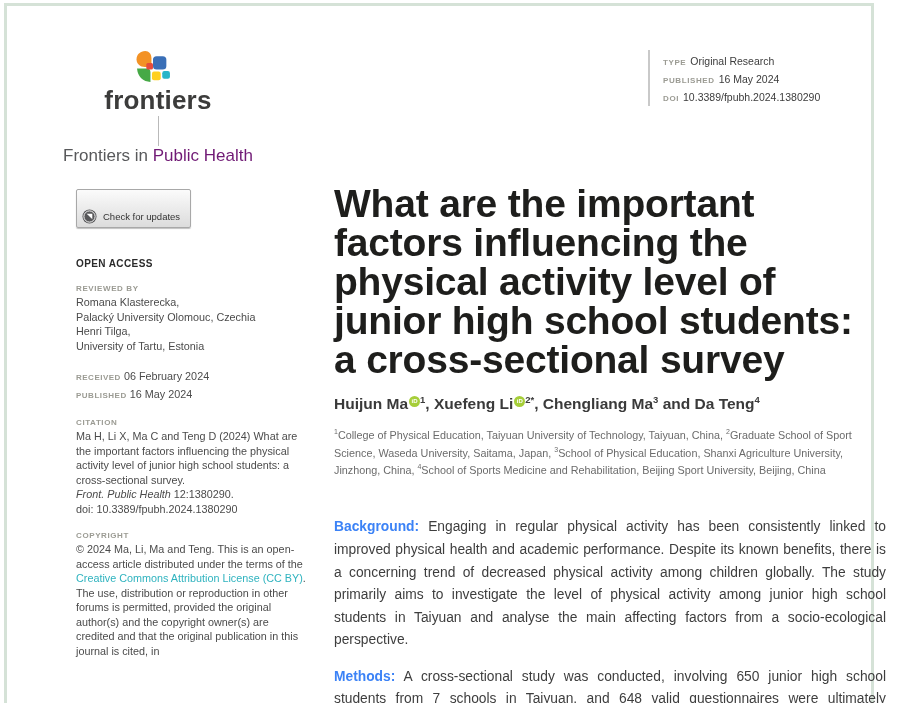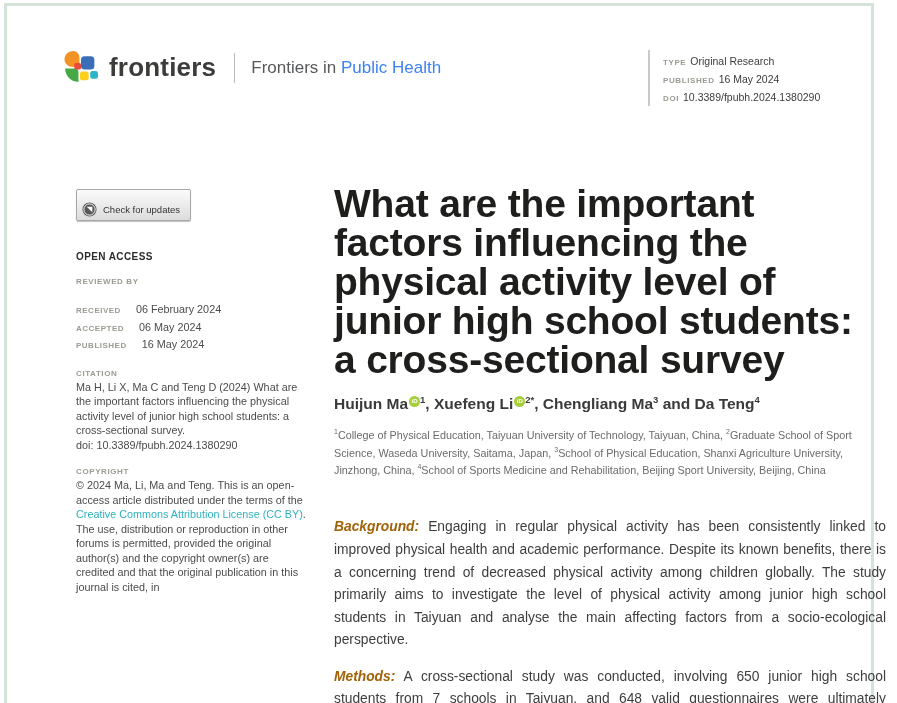--- a/index.html
+++ b/index.html
@@ -8,50 +8,50 @@
     position:relative; background:#ffffff; overflow:hidden;
     font-family:"Liberation Sans", sans-serif; color:#3d3d3d;
     -webkit-font-smoothing:antialiased;
   }
   .sheet {
     position:absolute; left:4px; top:3px; width:870px; height:700px;
     background:#fff;
     border-top:3px solid #d5e2d7; border-left:3px solid #d5e2d7; border-right:3px solid #d5e2d7;
   }
   
-  .masthead { position:absolute; left:56px; top:44px; display:flex; align-items:center; }
+  .masthead { position:absolute; left:56px; top:44px; display:flex; align-items:center;flex-direction:column; }
   .logo-mark { width:37px; height:35px; margin-right:9px; }
   .brand-word { font-size:26px; font-weight:bold; color:#3c3c3b; letter-spacing:0.2px; }
   .mast-divider { width:1px; height:30px; background:#b9b9b9; margin:0 16px 0 18px; }
   .journal-line { font-size:17px; color:#58595b; }
-  .journal-line .jname { color:#3b82f6; }
+  .journal-line .jname { color:#701a75; }
   .meta-block {
     position:absolute; left:641px; top:44px; width:230px;
     border-left:2px solid #c9c9c9; padding-left:13px; padding-top:2px;
   }
   .meta-row { line-height:15px; white-space:nowrap; }
   .meta-label { font-size:8px; color:#9b9b93; letter-spacing:0.6px; font-weight:bold; margin-right:4px; }
   .meta-value { font-size:10.5px; color:#3c3c3c; }
 
   
   .sidebar { position:absolute; left:69px; top:183px; width:230px; }
   .crossmark-btn {
     display:inline-flex; align-items:center; gap:6px;
     border:1px solid #a8a8a8; border-radius:2px;
     background:linear-gradient(#fbfbfb,#dcdcdc);
     box-shadow:0 1px 1px rgba(0,0,0,0.25);
-    padding:12px 10px 3px 5px; cursor:pointer;
+    padding:19px 10px 3px 5px; cursor:pointer;
   }
   .crossmark-btn .cm-circle { width:15px; height:15px; }
   .crossmark-btn .cm-label { font-size:9.5px; color:#333; }
   .open-access { margin-top:30px; font-size:10px; font-weight:bold; color:#2b2b2b; letter-spacing:0.4px; }
   .sb-section { margin-top:15px; }
   .sb-label { font-size:8px; font-weight:bold; color:#9b9b93; letter-spacing:0.6px; margin-bottom:2px; }
   .sb-body { font-size:10.8px; color:#4b4b4b; line-height:14.5px; white-space:pre-line; }
-  .sb-inline-label { font-size:8px; font-weight:bold; color:#9b9b93; letter-spacing:0.5px; margin-right:15px; }
+  .sb-inline-label { font-size:8px; font-weight:bold; color:#9b9b93; letter-spacing:0.5px; margin-right:3px; }
   .sb-inline-value { font-size:10.8px; color:#4b4b4b; }
   .sb-date-row { line-height:14.5px; }
   .email-row { display:flex; align-items:center; gap:4px; font-size:10.8px; color:#4b4b4b; line-height:14.5px; }
   .envelope { font-size:10px; color:#8a8a8a; }
   .email-link { color:#4b4b4b; text-decoration:none; }
   .teal-link { color:#2fb3bf; text-decoration:none; }
   .italic { font-style:italic; }
 
   
   .main { position:absolute; left:327px; top:178px; width:552px; }
@@ -67,21 +67,21 @@
     text-align:center; line-height:11px; vertical-align:super; margin-left:1px;
     cursor:pointer; font-style:normal;
   }
   .affiliations { margin-top:12px; font-size:10.8px; line-height:14.8px; color:#6b6b6b; width:548px; }
   .affiliations sup { font-size:7px; }
   .abstract { margin-top:39px; width:552px; }
   .abs-para {
     font-size:13.8px; line-height:22.6px; text-align:justify; color:#3e3e3e;
     margin-bottom:14px;
   }
-  .abs-lead { font-weight:bold; color:#a16207;font-style:italic; }
+  .abs-lead { font-weight:bold; color:#3b82f6; }
 </style>
 </head>
 <body>
 
 <div class="sheet">
 
   <div class="masthead">
     <svg class="logo-mark" viewBox="0 0 36 34">
       <path d="M10 1 C5 1 1.5 4.5 1.5 9 C1.5 13.5 5 16.5 9.5 16.5 L16 16.5 L16 8 C16 4 13.5 1 10 1 Z" fill="#f39225"></path>
       <rect x="17.5" y="6" width="13" height="13" rx="3.5" fill="#3a6fb7"></rect>
@@ -116,38 +116,40 @@
         <path d="M5 5 L11 5 L11 11 Z" fill="#fff"></path>
       </svg>
       <span class="cm-label">Check for updates</span>
     </div>
 
     <div class="open-access">OPEN ACCESS</div>
 
 
     <div class="sb-section">
       <div class="sb-label">REVIEWED BY</div>
+      <div class="sb-body">Romana Klasterecka,
+Palacký University Olomouc, Czechia
+Henri Tilga,
+University of Tartu, Estonia</div>
     </div>
 
 
     <div class="sb-section">
       <div class="sb-date-row">
         <span class="sb-inline-label">RECEIVED</span><span class="sb-inline-value">06 February 2024</span>
-      </div>
-      <div class="sb-date-row">
-        <span class="sb-inline-label">ACCEPTED</span><span class="sb-inline-value">06 May 2024</span>
       </div>
       <div class="sb-date-row">
         <span class="sb-inline-label">PUBLISHED</span><span class="sb-inline-value">16 May 2024</span>
       </div>
     </div>
 
     <div class="sb-section">
       <div class="sb-label">CITATION</div>
       <div class="sb-body">Ma H, Li X, Ma C and Teng D (2024) What are the important factors influencing the physical activity level of junior high school students: a cross-sectional survey.</div>
+      <div class="sb-body"><span class="italic">Front. Public Health</span><span> 12:1380290.</span></div>
       <div class="sb-body">doi: 10.3389/fpubh.2024.1380290</div>
     </div>
 
     <div class="sb-section">
       <div class="sb-label">COPYRIGHT</div>
       <div class="sb-body"><span>© 2024 Ma, Li, Ma and Teng. This is an open-access article distributed under the terms of the </span><a class="teal-link" href="#">Creative Commons Attribution License (CC BY)</a><span>. The use, distribution or reproduction in other forums is permitted, provided the original author(s) and the copyright owner(s) are credited and that the original publication in this journal is cited, in</span></div>
     </div>
 
   </div>
 

